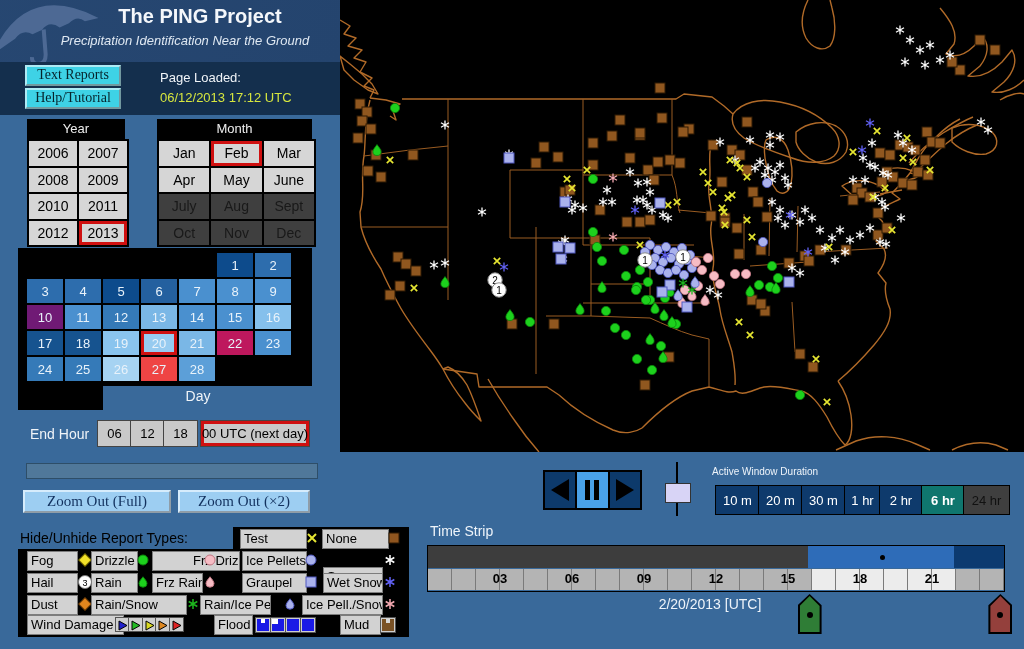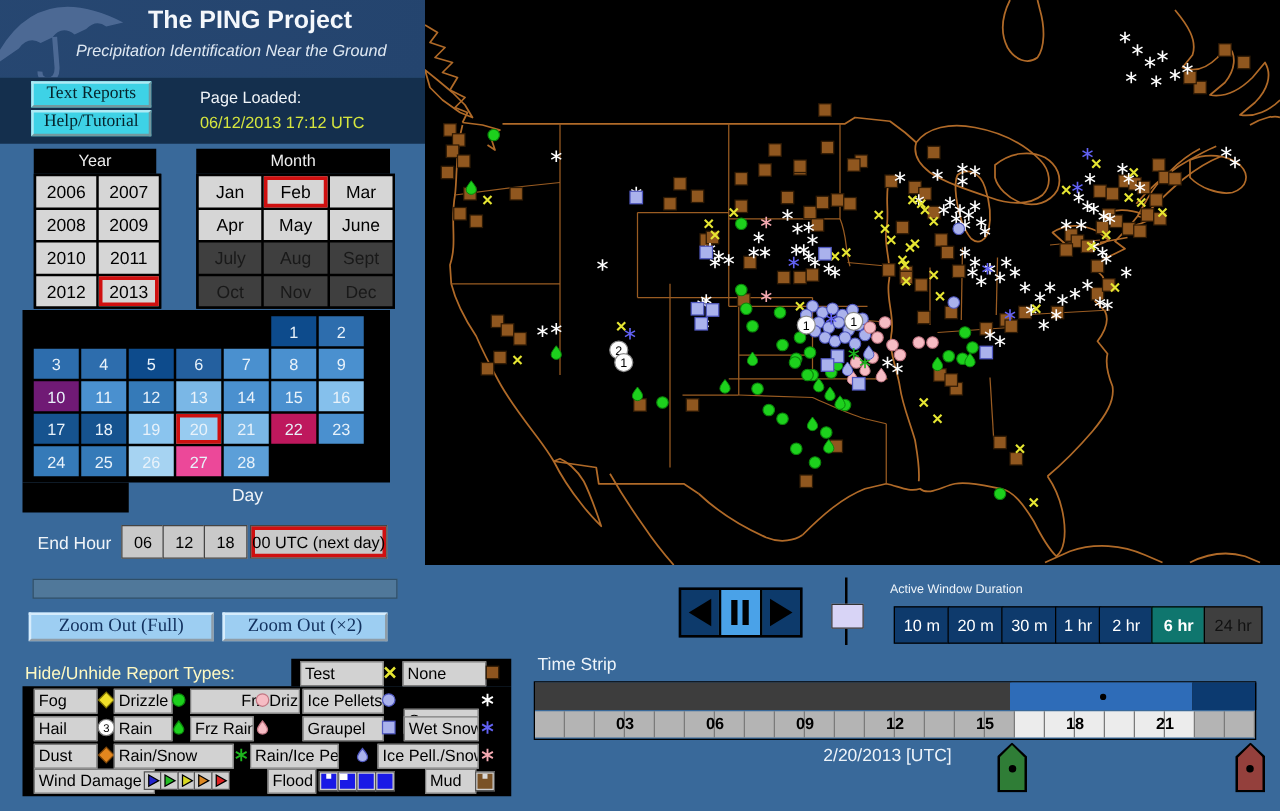--- a/index.html
+++ b/index.html
@@ -32,21 +32,21 @@
   .stripbar{background:#50789a;border:1px solid #2e4e68;}
   .zoombtn{background:#9dcef2;border:2px outset #d6ecfc;color:#12315e;font-family:"Liberation Serif",serif;
            font-size:15px;text-align:center;line-height:19px;cursor:pointer;}
   
   .legend{left:18px;top:527px;width:391px;height:110px;}
   .leg-black{position:absolute;background:#000;}
   .lbtn{position:absolute;background:#d2d2d2;border:1px solid #7d7d7d;color:#000;font-size:13px;
         height:18px;line-height:17px;padding-left:3px;cursor:pointer;white-space:nowrap;overflow:hidden;}
   .licon{position:absolute;width:16px;height:16px;}
   .ltile{position:absolute;width:13px;height:13px;background:#cfcfcf;border:1px solid #555;}
-  .legend-title{position:absolute;left:2px;top:3px;font-size:14px;color:#fef9c3;}
+  .legend-title{position:absolute;left:2px;top:3px;font-size:14px;color:#000000;}
   
   .showhist{left:427px;top:470px;width:96px;height:35px;background:#d8d8d8;border:1px solid #666;
             color:#000;font-weight:bold;font-size:14px;text-align:center;line-height:17px;padding-top:2px;cursor:pointer;}
   .pb{left:543px;top:470px;width:95px;height:36px;background:#0d3a6b;border:2px solid #000;display:flex;}
   .pbseg{flex:1;display:flex;align-items:center;justify-content:center;cursor:pointer;}
   .pbseg.mid{background:#4aa2e8;border-left:2px solid #000;border-right:2px solid #000;}
   .tri-l{width:0;height:0;border-top:11px solid transparent;border-bottom:11px solid transparent;border-right:18px solid #000;}
   .tri-r{width:0;height:0;border-top:11px solid transparent;border-bottom:11px solid transparent;border-left:18px solid #000;}
   .pausebars{display:flex;gap:4px;}
   .pausebars span{display:block;width:5px;height:20px;background:#000;}
@@ -139,21 +139,21 @@
       <div class="daycell" style="left: 9px; top: 83px; background: rgb(22, 83, 143);">17</div>
       <div class="daycell" style="left: 47px; top: 83px; background: rgb(22, 83, 143);">18</div>
       <div class="daycell" style="left: 85px; top: 83px; background: rgb(138, 196, 238);">19</div>
       <div class="daycell sel-red" style="left: 123px; top: 83px; background: rgb(151, 203, 240);">20</div>
       <div class="daycell" style="left: 161px; top: 83px; background: rgb(122, 183, 230);">21</div>
       <div class="daycell" style="left: 199px; top: 83px; background: #be185d;">22</div>
       <div class="daycell" style="left: 237px; top: 83px; background: rgb(74, 144, 207);">23</div>
       <div class="daycell" style="left: 9px; top: 109px; background: rgb(53, 122, 184);">24</div>
       <div class="daycell" style="left: 47px; top: 109px; background: rgb(53, 122, 184);">25</div>
       <div class="daycell" style="left: 85px; top: 109px; background: rgb(166, 211, 242);">26</div>
-      <div class="daycell" style="left: 123px; top: 109px; background: #ec4899;">27</div>
+      <div class="daycell" style="left: 123px; top: 109px; background: #ef4444;">27</div>
       <div class="daycell" style="left: 161px; top: 109px; background: rgb(92, 159, 216);">28</div>
     </div>
   <div class="abs" style="left:18px;top:386px;width:85px;height:24px;background:#000"></div>
   <div class="abs" style="left:103px;top:388px;width:190px;text-align:center;font-size:14px;color:#f0f4f8">Day</div>
 
   <div class="abs" style="left:30px;top:426px;font-size:14px;color:#f0f4f8">End Hour</div>
   <div id="end-hour-row"></div>
 
   <div class="abs stripbar" style="left:26px;top:463px;width:290px;height:14px"></div>
 

